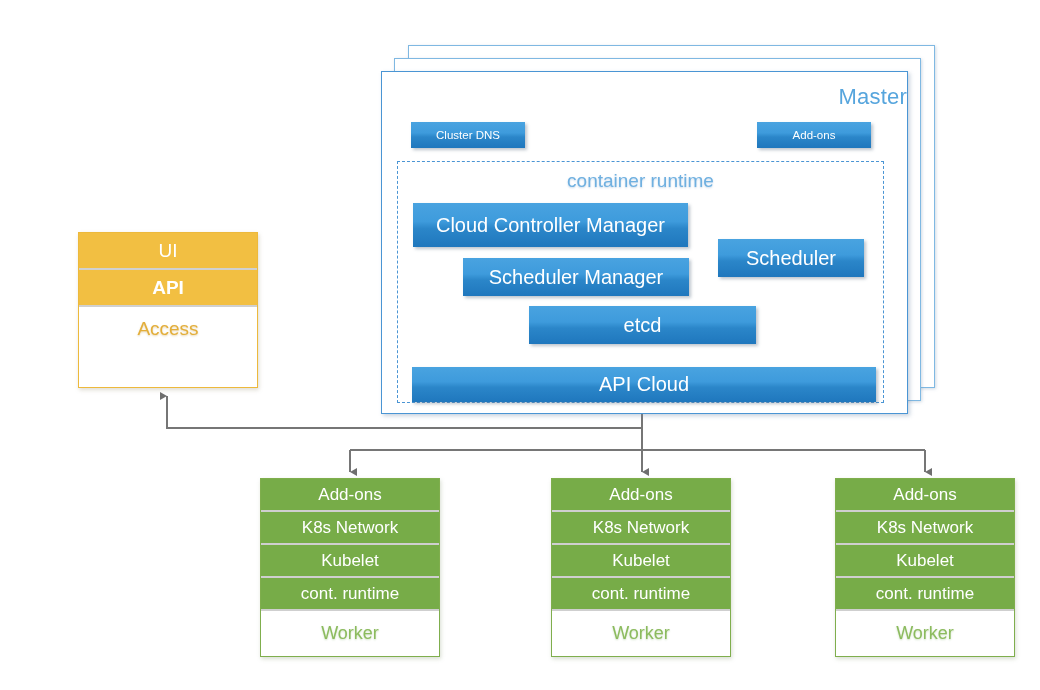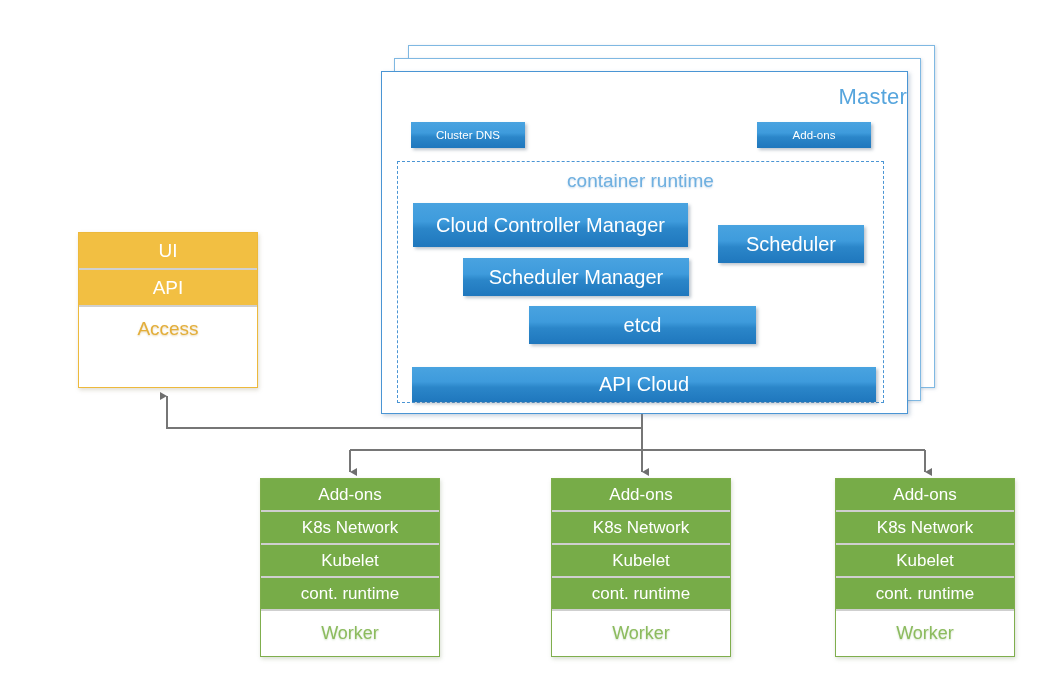--- a/index.html
+++ b/index.html
@@ -178,28 +178,28 @@
     <div class="abs blue-box big" style="left:31px; top:131px; width:275px; height:44px;">Cloud Controller Manager</div>
 
     <div class="abs runtime-box" style="left:15px; top:89px; width:487px; height:242px;">
       <div class="abs runtime-title" style="left:0; top:8px;">container runtime</div>
     </div>
 
     <div class="abs blue-box big" style="left:81px; top:186px; width:226px; height:38px;">Scheduler Manager</div>
 
     <div class="abs blue-box big" style="left:147px; top:234px; width:227px; height:38px;">etcd</div>
 
-    <div class="abs blue-box big" style="left:336px; top:153px; width:146px; height:38px;">Scheduler</div>
+    <div class="abs blue-box big" style="left:336px; top:167px; width:146px; height:38px;">Scheduler</div>
 
     <div class="abs blue-box big" style="left:30px; top:295px; width:464px; height:35px;">API Cloud</div>
   </div>
 
   <div class="abs access-wrap" style="left:78px; top:232px; width:180px; height:156px;">
     <div class="access-row" style="height:37px;">UI</div>
-    <div class="access-row" style="height:37px;">API</div>
+    <div class="access-row" style="height:37px;font-weight:bold;">API</div>
     <div class="access-footer" style="height:43px;">Access</div>
   </div>
 
   <div class="abs worker-wrap" style="left:260px; top:478px; width:180px; height:179px;">
     <div class="worker-row" style="height:33px;">Add-ons</div>
     <div class="worker-row" style="height:33px;">K8s Network</div>
     <div class="worker-row" style="height:33px;">Kubelet</div>
     <div class="worker-row" style="height:33px;">cont. runtime</div>
     <div class="worker-footer" style="height:45px;">Worker</div>
   </div>

